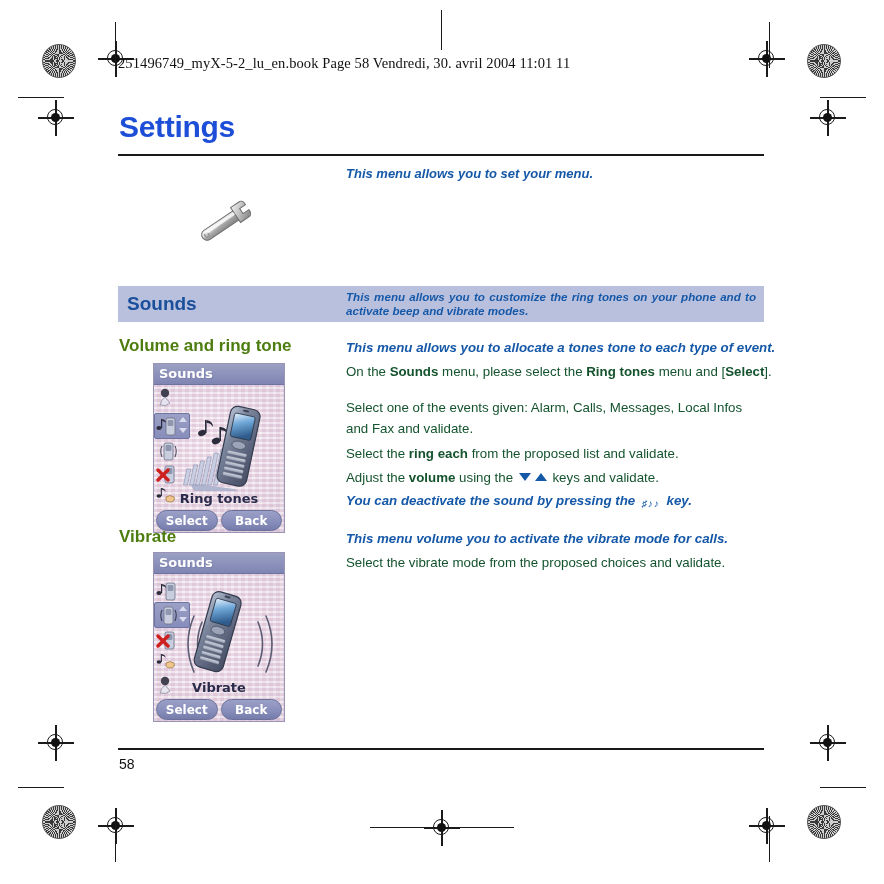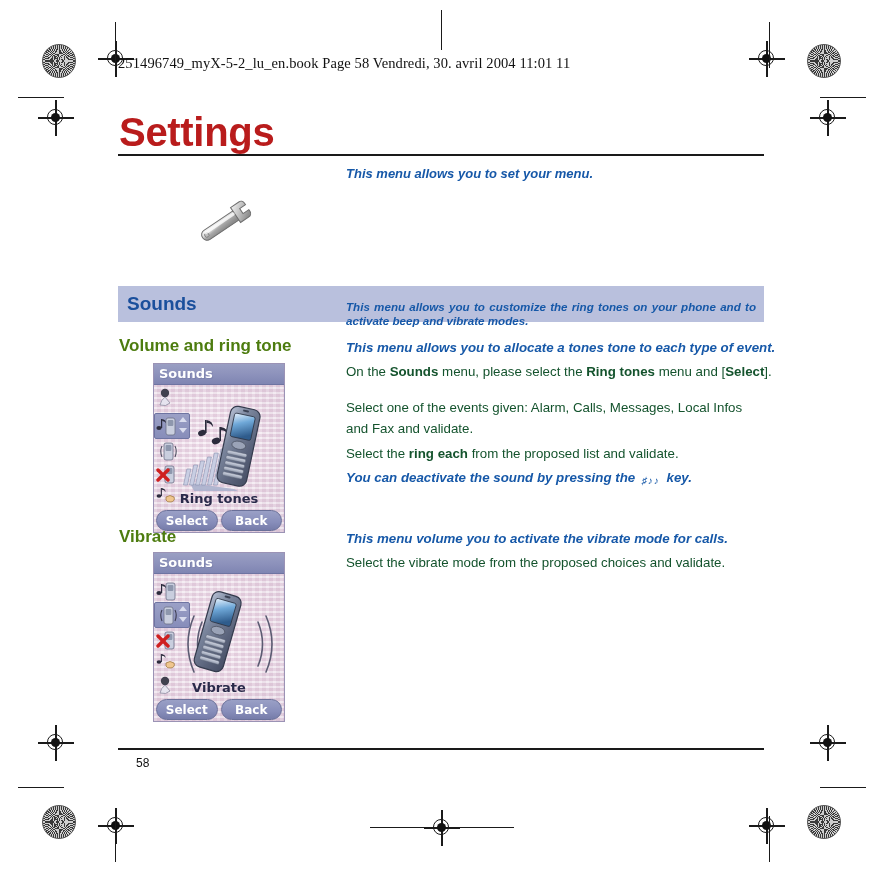--- a/index.html
+++ b/index.html
@@ -77,23 +77,23 @@
     font-family: "Liberation Serif", serif;
     font-size: 14.5px;
     color: #111;
     white-space: nowrap;
     letter-spacing: 0.1px;
   }
 
   .chapter-title {
     position: absolute;
     left: 1px; top: 64px;
-    font-size: 40px;
-    font-weight: bold;
-    color: #b91c1c;
+    font-size: 30px;
+    font-weight: bold;
+    color: #1d4ed8;
     letter-spacing: -0.3px;
   }
   .title-underline {
     position: absolute;
     left: 0px; top: 108px;
     width: 646px; height: 1.6px;
     background: #1a1a1a;
   }
 
   .intro-italic {
@@ -130,21 +130,20 @@
   .section-bar .sec-desc {
     position: absolute;
     left: 228px; top: 4px;
     width: 410px;
     font-size: 11.6px;
     font-style: italic;
     font-weight: bold;
     color: #1658a8;
     line-height: 13.6px;
     text-align: justify;
-    margin-top: 10px;
   }
 
   .sub-head {
     position: absolute;
     font-size: 17px;
     font-weight: bold;
     color: #4d7c0f;
     white-space: nowrap;
   }
 
@@ -278,22 +277,22 @@
 
   
   .footer-rule {
     position: absolute;
     left: 0px; top: 702px;
     width: 646px; height: 1.6px;
     background: #1a1a1a;
   }
   .page-num {
     position: absolute;
-    left: 18px; top: 710px;
-    font-size: 12px;
+    left: 1px; top: 710px;
+    font-size: 14px;
     color: #111;
   }
 </style>
 </head>
 <body>
 
 <div class="print-marks">
 
   <div class="star-mark" style="left:42px; top:44px;"></div>
   <div class="reg-mark" style="left:98px; top:41px;">
@@ -411,20 +410,21 @@
     <div class="sec-desc">This menu allows you to customize the ring tones on your phone and to activate beep and vibrate modes.</div>
   </div>
 
   <div class="sub-head" style="left:1px; top:290px;">Volume and ring tone</div>
 
   <div class="body-col" style="top:290px;">
     <div class="ital-line">This menu allows you to allocate a tones tone to each type of event.</div>
     <div class="body-line">On the <b>Sounds</b> menu, please select the <b>Ring tones</b> menu and [<b>Select</b>].</div>
     <div class="body-line wrap" style="margin-top:14px;">Select one of the events given: Alarm, Calls, Messages, Local Infos and Fax and validate.</div>
     <div class="body-line" style="margin-top:3px;">Select the <b>ring each</b> from the proposed list and validate.</div>
+    <div class="body-line">Adjust the <b>volume</b> using the <span class="tri-d"></span><span class="tri-u"></span> keys and validate.</div>
     <div class="ital-line">You can deactivate the sound by pressing the <span class="keyglyph">♯♪♪</span> key.</div>
   </div>
 
   <div class="phone-shot" style="left:35px; top:317px;">
     <div class="ps-title">
       <span>Sounds</span>
     </div>
     <div class="ps-canvas">
       <svg viewBox="0 0 130 148" width="130" height="148" style="position:absolute;left:0;top:0">
         <defs>

